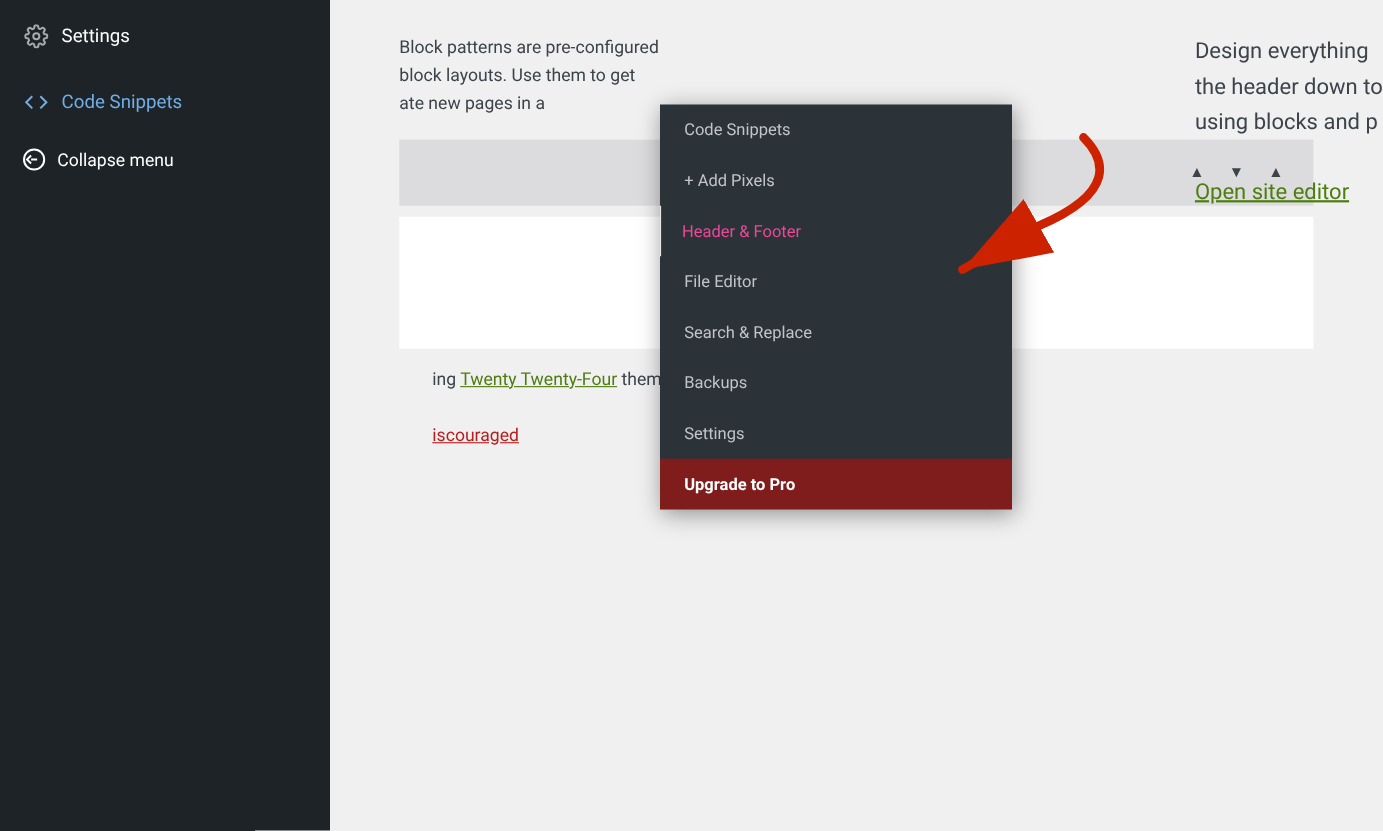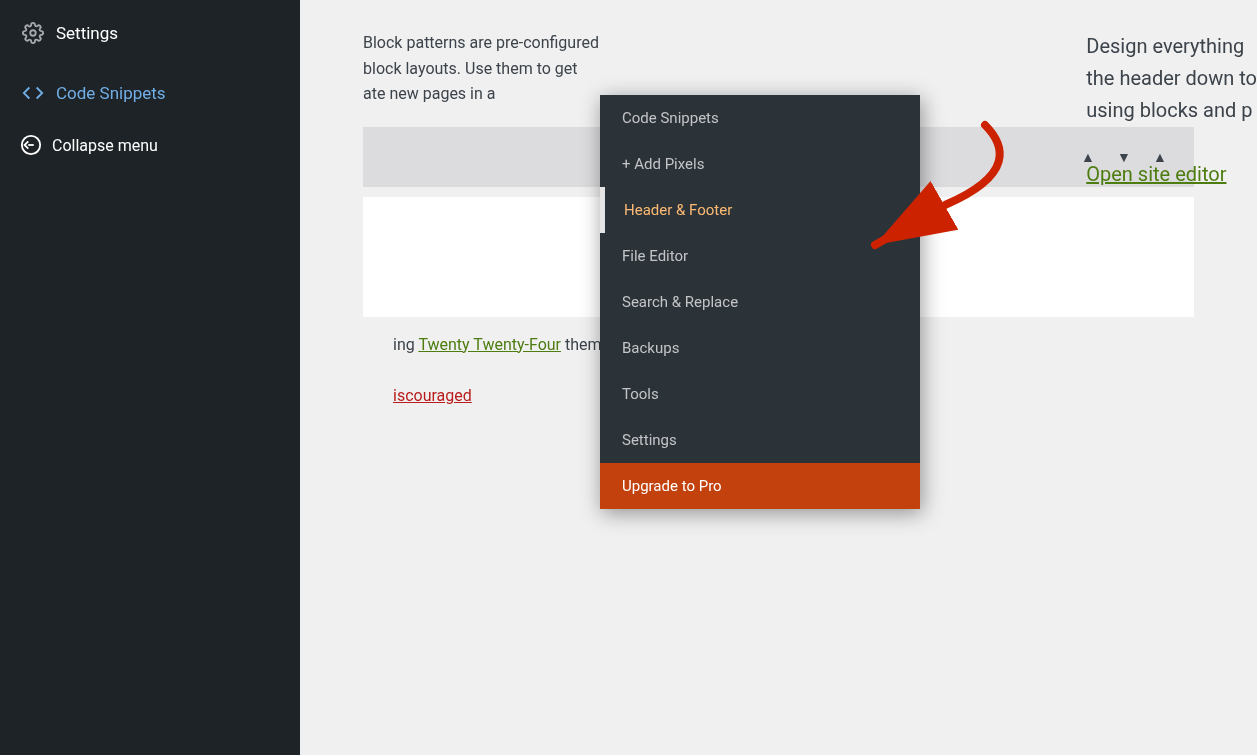--- a/index.html
+++ b/index.html
@@ -188,29 +188,29 @@
       padding: 14px 22px;
       color: #c3c4c7;
       font-size: 15px;
       cursor: pointer;
       text-decoration: none;
       transition: background 0.1s;
       position: relative;
     }
 
     .dropdown-item.active {
-      color: #fdba74;
-      border-left: 5px solid #e5e5e5;
+      color: #ec4899;
+      border-left: 1px solid #e5e5e5;
       padding-left: 19px;
     }
 
     .dropdown-item.upgrade {
-      background: #c2410c;
+      background: #7f1d1d;
       color: #fff;
-      font-weight: normal;
+      font-weight: bold;
       font-size: 15px;
     }
 
     
     .arrow-annotation {
       position: absolute;
       top: 115px;
       left: 545px;
       z-index: 300;
       pointer-events: none;
@@ -304,23 +304,20 @@
     <a class="dropdown-item">
       <span>File Editor</span>
     </a>
     <a class="dropdown-item">
       <span>Search &amp; Replace</span>
     </a>
     <a class="dropdown-item">
       <span>Backups</span>
     </a>
     <a class="dropdown-item">
-      <span>Tools</span>
-    </a>
-    <a class="dropdown-item">
       <span>Settings</span>
     </a>
     <a class="dropdown-item upgrade">
       <span>Upgrade to Pro</span>
     </a>
   </div>
 
   <div class="arrow-annotation">
     <svg class="arrow-svg" viewBox="0 0 180 160" xmlns="http://www.w3.org/2000/svg">
       <defs>

